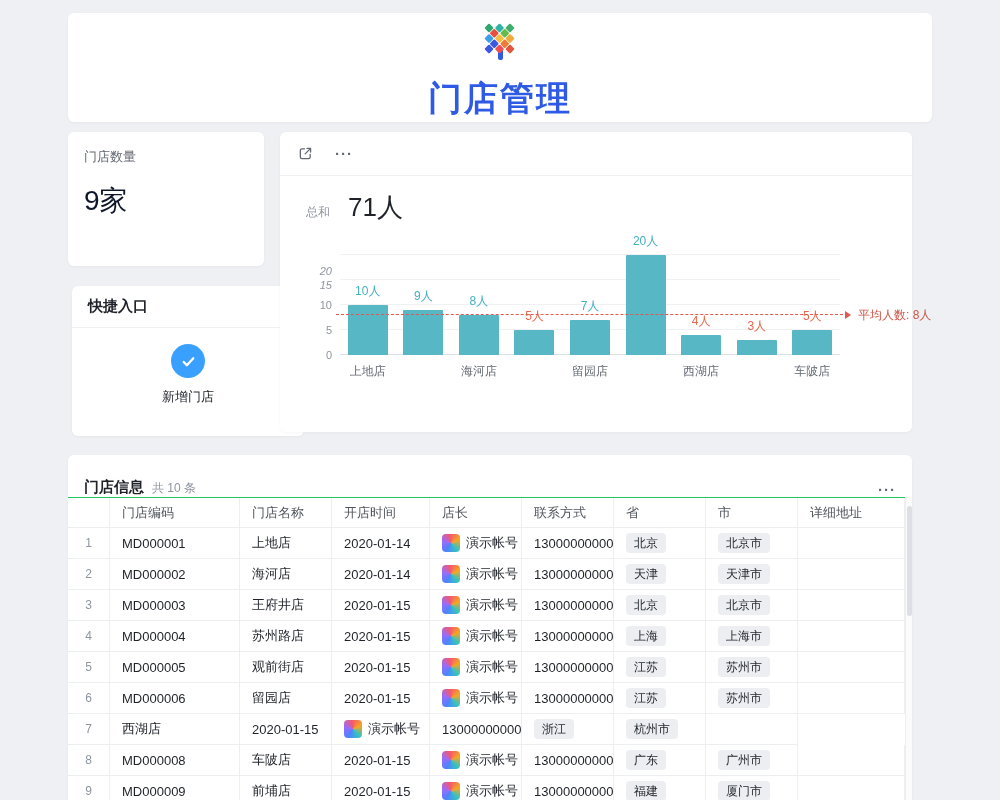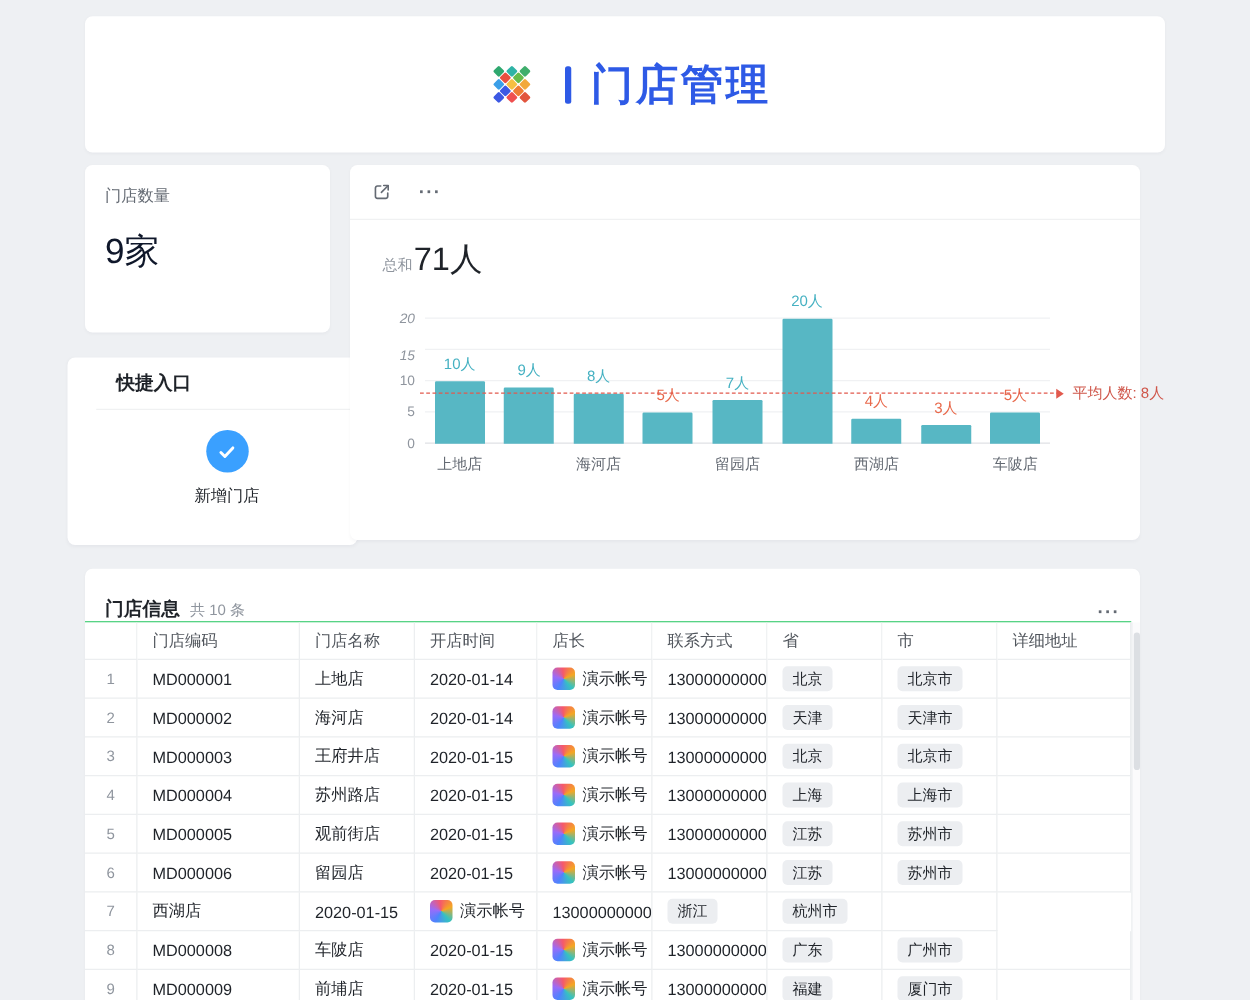--- a/index.html
+++ b/index.html
@@ -13,53 +13,53 @@
   }
   .card {
     position:absolute;
     background:#fff;
     border-radius:6px;
     box-shadow:0 1px 3px rgba(31,35,41,.04);
   }
 
   
   .header-card { left:68px; top:13px; width:864px; height:109px;
-    display:flex; align-items:center; justify-content:center; gap:16px; }
+    display:flex; align-items:center; justify-content:center; gap:16px;flex-direction:column; }
   .logo-box { width:52px; height:52px; position:relative; }
   .logo-grid { position:absolute; left:1px; top:1px; width:49px; height:49px;
     transform:rotate(45deg) scale(.74); transform-origin:center; }
   .tile { position:absolute; width:9px; height:9px; border-radius:1.5px; }
   .title-bar { width:5px; height:30px; background:#2e5ae6; border-radius:2px; }
   .page-title { font-size:34px; font-weight:bold; color:#2e5ae6; letter-spacing:2px; }
 
   
   .count-card { left:68px; top:132px; width:196px; height:134px; padding:16px; }
   .count-label { font-size:13px; color:#646a73; }
   .count-value { font-size:28px; color:#0f172a; margin-top:16px; }
 
   
-  .quick-card { left:54px; top:286px; width:232px; height:150px;padding-left:23px; }
+  .quick-card { left:72px; top:286px; width:232px; height:150px; }
   .card-title-bar { height:42px; display:flex; align-items:center;
     padding:0 16px; border-bottom:1px solid #f0f1f2;
     font-size:15px; font-weight:bold; }
   .quick-entry { margin-top:16px; display:flex; flex-direction:column;
     align-items:center; gap:10px; cursor:pointer; }
   .check-icon { width:34px; height:34px; border-radius:50%; background:#3aa0ff;
     display:flex; align-items:center; justify-content:center; }
   .quick-entry-label { font-size:13px; color:#1f2329; }
 
   
   .chart-card { left:280px; top:132px; width:632px; height:300px; }
   .chart-header { height:44px; display:flex; align-items:center;
     padding:0 18px; border-bottom:1px solid #f0f1f2; }
   .chart-header .hd-title { font-size:15px; font-weight:bold; flex:1; }
   .icon-btn { color:#646a73; cursor:pointer; display:flex; align-items:center; }
   .more-dots { margin-left:22px; font-size:15px; font-weight:bold; color:#646a73;
     letter-spacing:1px; cursor:pointer; line-height:1; }
-  .sum-row { margin:14px 0 0 26px; display:flex; align-items:baseline; gap:1px; }
+  .sum-row { margin:14px 0 0 26px; display:flex; align-items:baseline; gap:18px; }
   .sum-label { font-size:12px; color:#8f959e; }
   .sum-value { font-size:26px; color:#1f2329; }
   .plot { position:relative; margin:30px 0 0 60px; width:500px; height:100px; }
   .gridline { position:absolute; left:0; right:0; height:0;
     border-top:1px solid #f0f1f3; }
   .gridline.baseline { border-top-color:#dfe1e5; }
   .y-tick { position:absolute; right:calc(100% + 8px); transform:translateY(50%);
     font-size:11px; color:#8f959e; }
   .bars { position:absolute; left:0; bottom:0; width:100%; height:100%;
     display:flex; align-items:flex-end; }
@@ -161,21 +161,21 @@
   <div class="plot">
       <div class="gridline baseline" style="bottom: 0px;"></div>
       <div class="y-tick" style="bottom: 0px;">0</div>
       <div class="gridline" style="bottom: 25px;"></div>
       <div class="y-tick" style="bottom: 25px;">5</div>
       <div class="gridline" style="bottom: 50px;"></div>
       <div class="y-tick" style="bottom: 50px;">10</div>
       <div class="gridline" style="bottom: 75px;"></div>
       <div class="y-tick" style="bottom: 70px; font-style: italic;">15</div>
       <div class="gridline" style="bottom: 100px;"></div>
-      <div class="y-tick" style="bottom: 100px; font-style: italic;">20</div>
+      <div class="y-tick" style="bottom: 84px; font-style: italic;">20</div>
       <div class="bars">
         <div class="slot">
           <div class="bar-label" style="bottom: 55px; color: rgb(69, 177, 194);">10人</div>
           <div class="bar" style="height: 50px; background: rgb(87, 183, 196);"></div>
         </div>
         <div class="slot">
           <div class="bar-label" style="bottom: 50px; color: rgb(69, 177, 194);">9人</div>
           <div class="bar" style="height: 45px; background: rgb(87, 183, 196);"></div>
         </div>
         <div class="slot">

